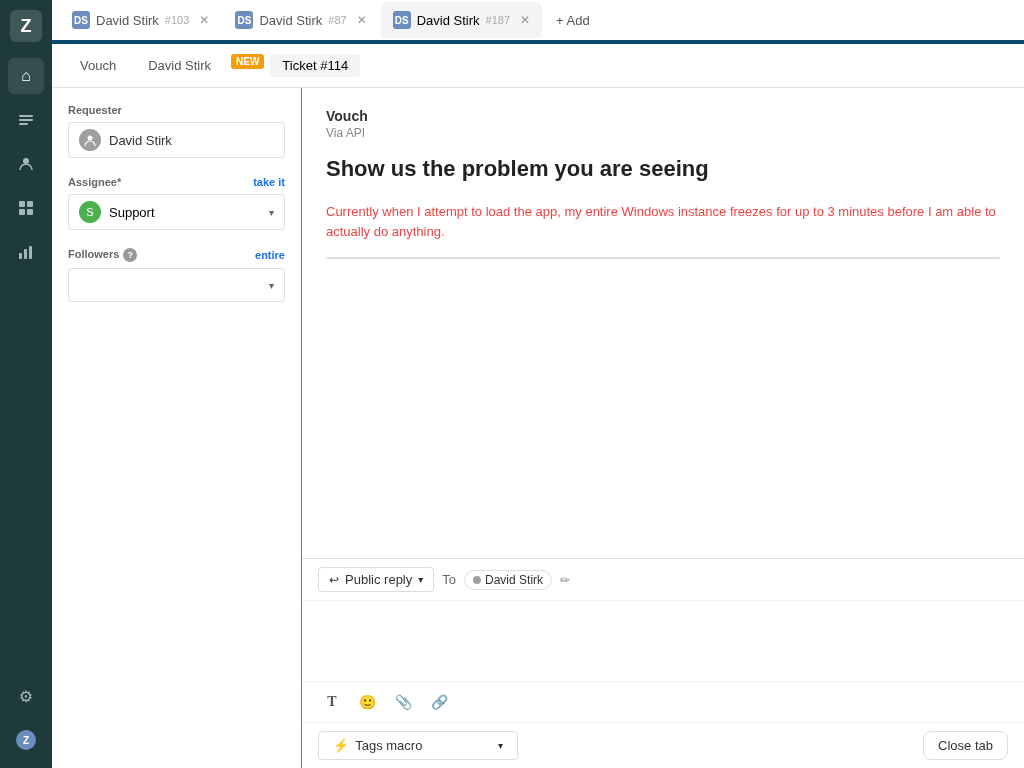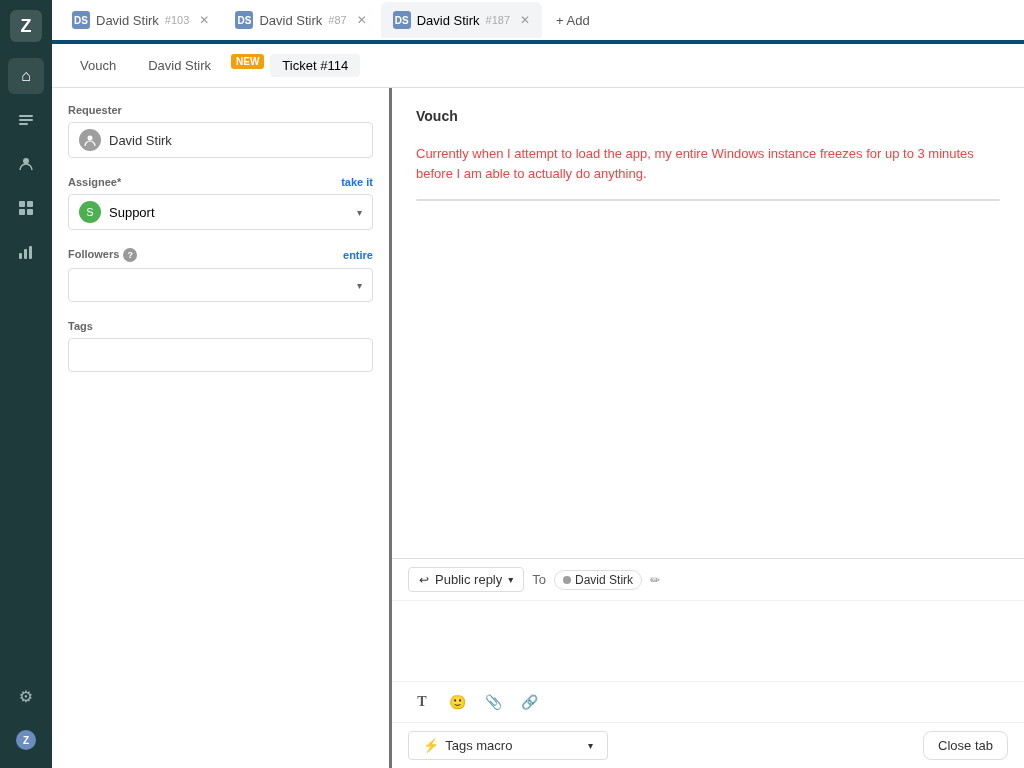--- a/index.html
+++ b/index.html
@@ -105,23 +105,23 @@
 
     
     .content-split {
       flex: 1;
       display: flex;
       overflow: hidden;
     }
 
     
     .left-panel {
-      width: 340px;
-      background: #fff;
-      border-right: 3px solid #737373;
+      width: 250px;
+      background: #fff;
+      border-right: 1px solid #737373;
       padding: 16px;
       overflow-y: auto;
       flex-shrink: 0;
     }
     .field-label {
       font-size: 11px;
       font-weight: 600;
       color: #666;
       margin-bottom: 6px;
       display: flex; align-items: center; justify-content: space-between;
@@ -502,37 +502,33 @@
             <span>Followers</span>
             <span class="info-icon">?</span>
           </span>
           <span class="field-link">entire</span>
         </div>
         <div class="followers-field">
           <span class="chevron-down">▾</span>
         </div>
       </div>
 
-      <div class="field-section">
-        <div class="field-label">
-          <span>Tags</span>
-        </div>
-        <div class="tags-field"></div>
-      </div>
 
     </div>
 
     <div class="right-panel">
 
       <div class="ticket-content">
         <div class="ticket-source">
           <div class="ticket-source-title">Vouch</div>
+          <div>Via API</div>
         </div>
 
         <div class="ticket-body">
+          <h2>Show us the problem you are seeing</h2>
           <p>Currently when I attempt to load the app, my entire Windows instance freezes for up to 3 minutes before I am able to actually do anything.</p>
 
           <div class="screenshot-container">
             <div class="win-desktop">
 
               <div class="start-menu">
                 <div class="start-left">
                   
                   
                   

